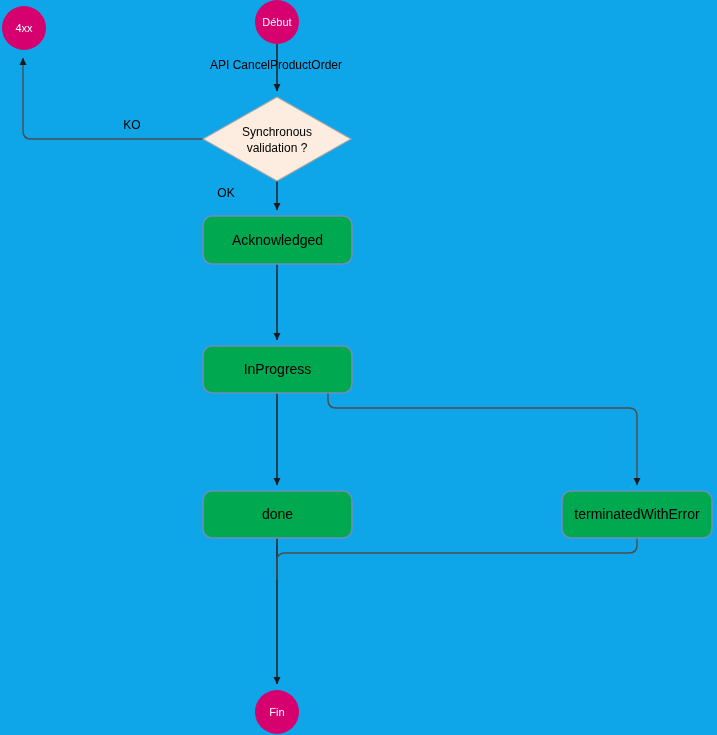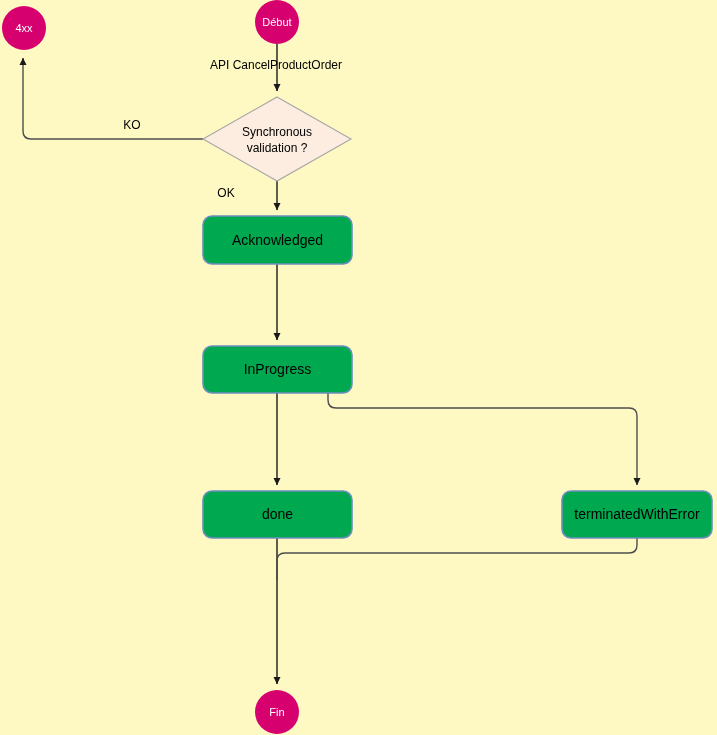--- a/index.html
+++ b/index.html
@@ -8,21 +8,21 @@
     padding: 0;
     background: #ffffff;
   }
   body {
     font-family: "Liberation Sans", sans-serif;
   }
   #diagram-root {
     position: relative;
     width: 717px;
     height: 735px;
-    background: #fef9c3;
+    background: #0ea5e9;
     overflow: hidden;
   }
   #flow-svg {
     position: absolute;
     left: 0;
     top: 0;
     width: 717px;
     height: 735px;
     display: block;
   }

